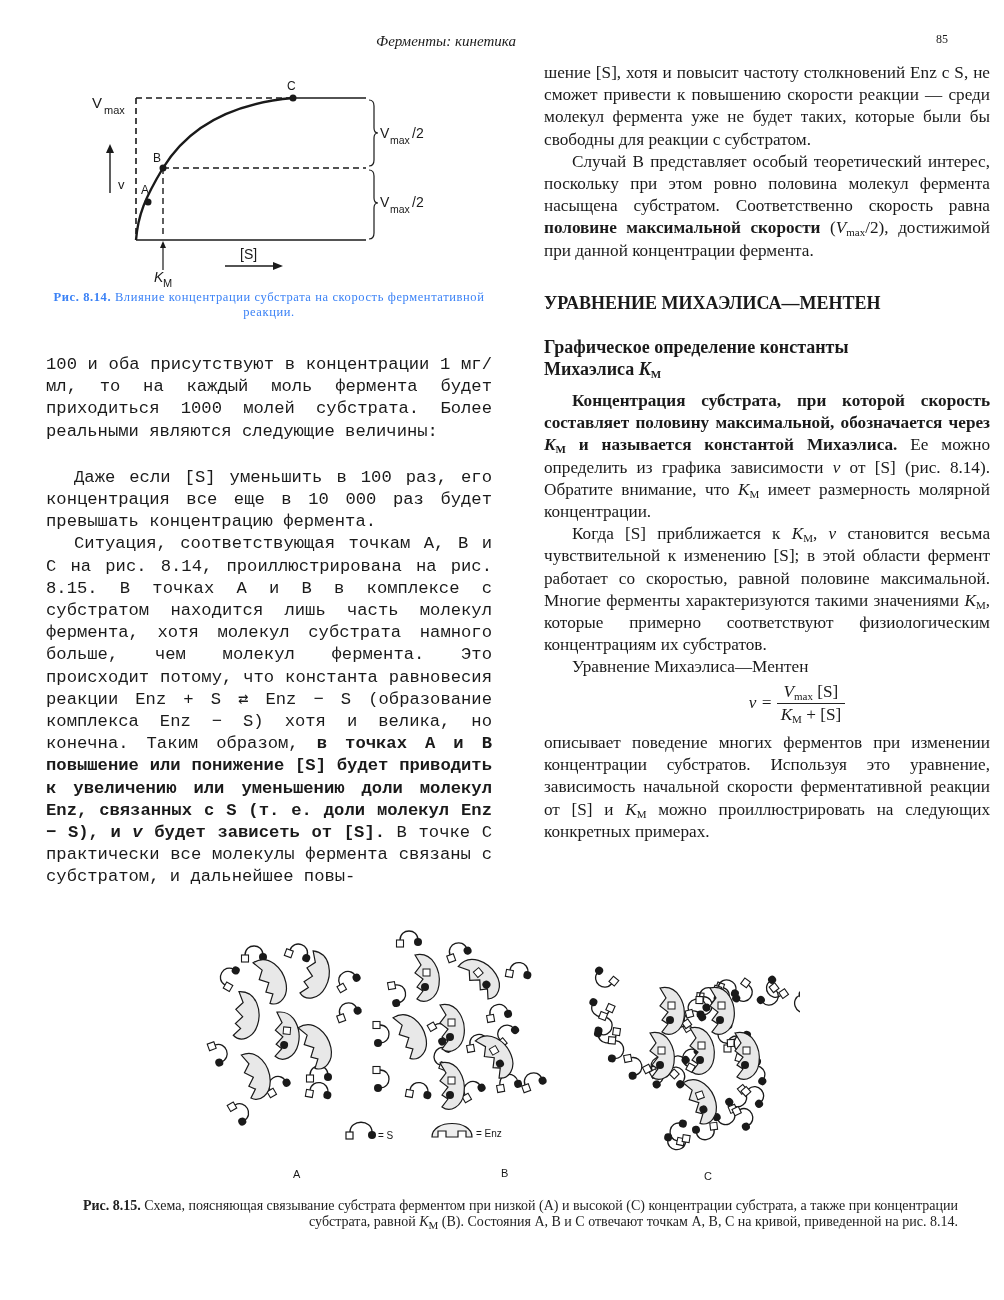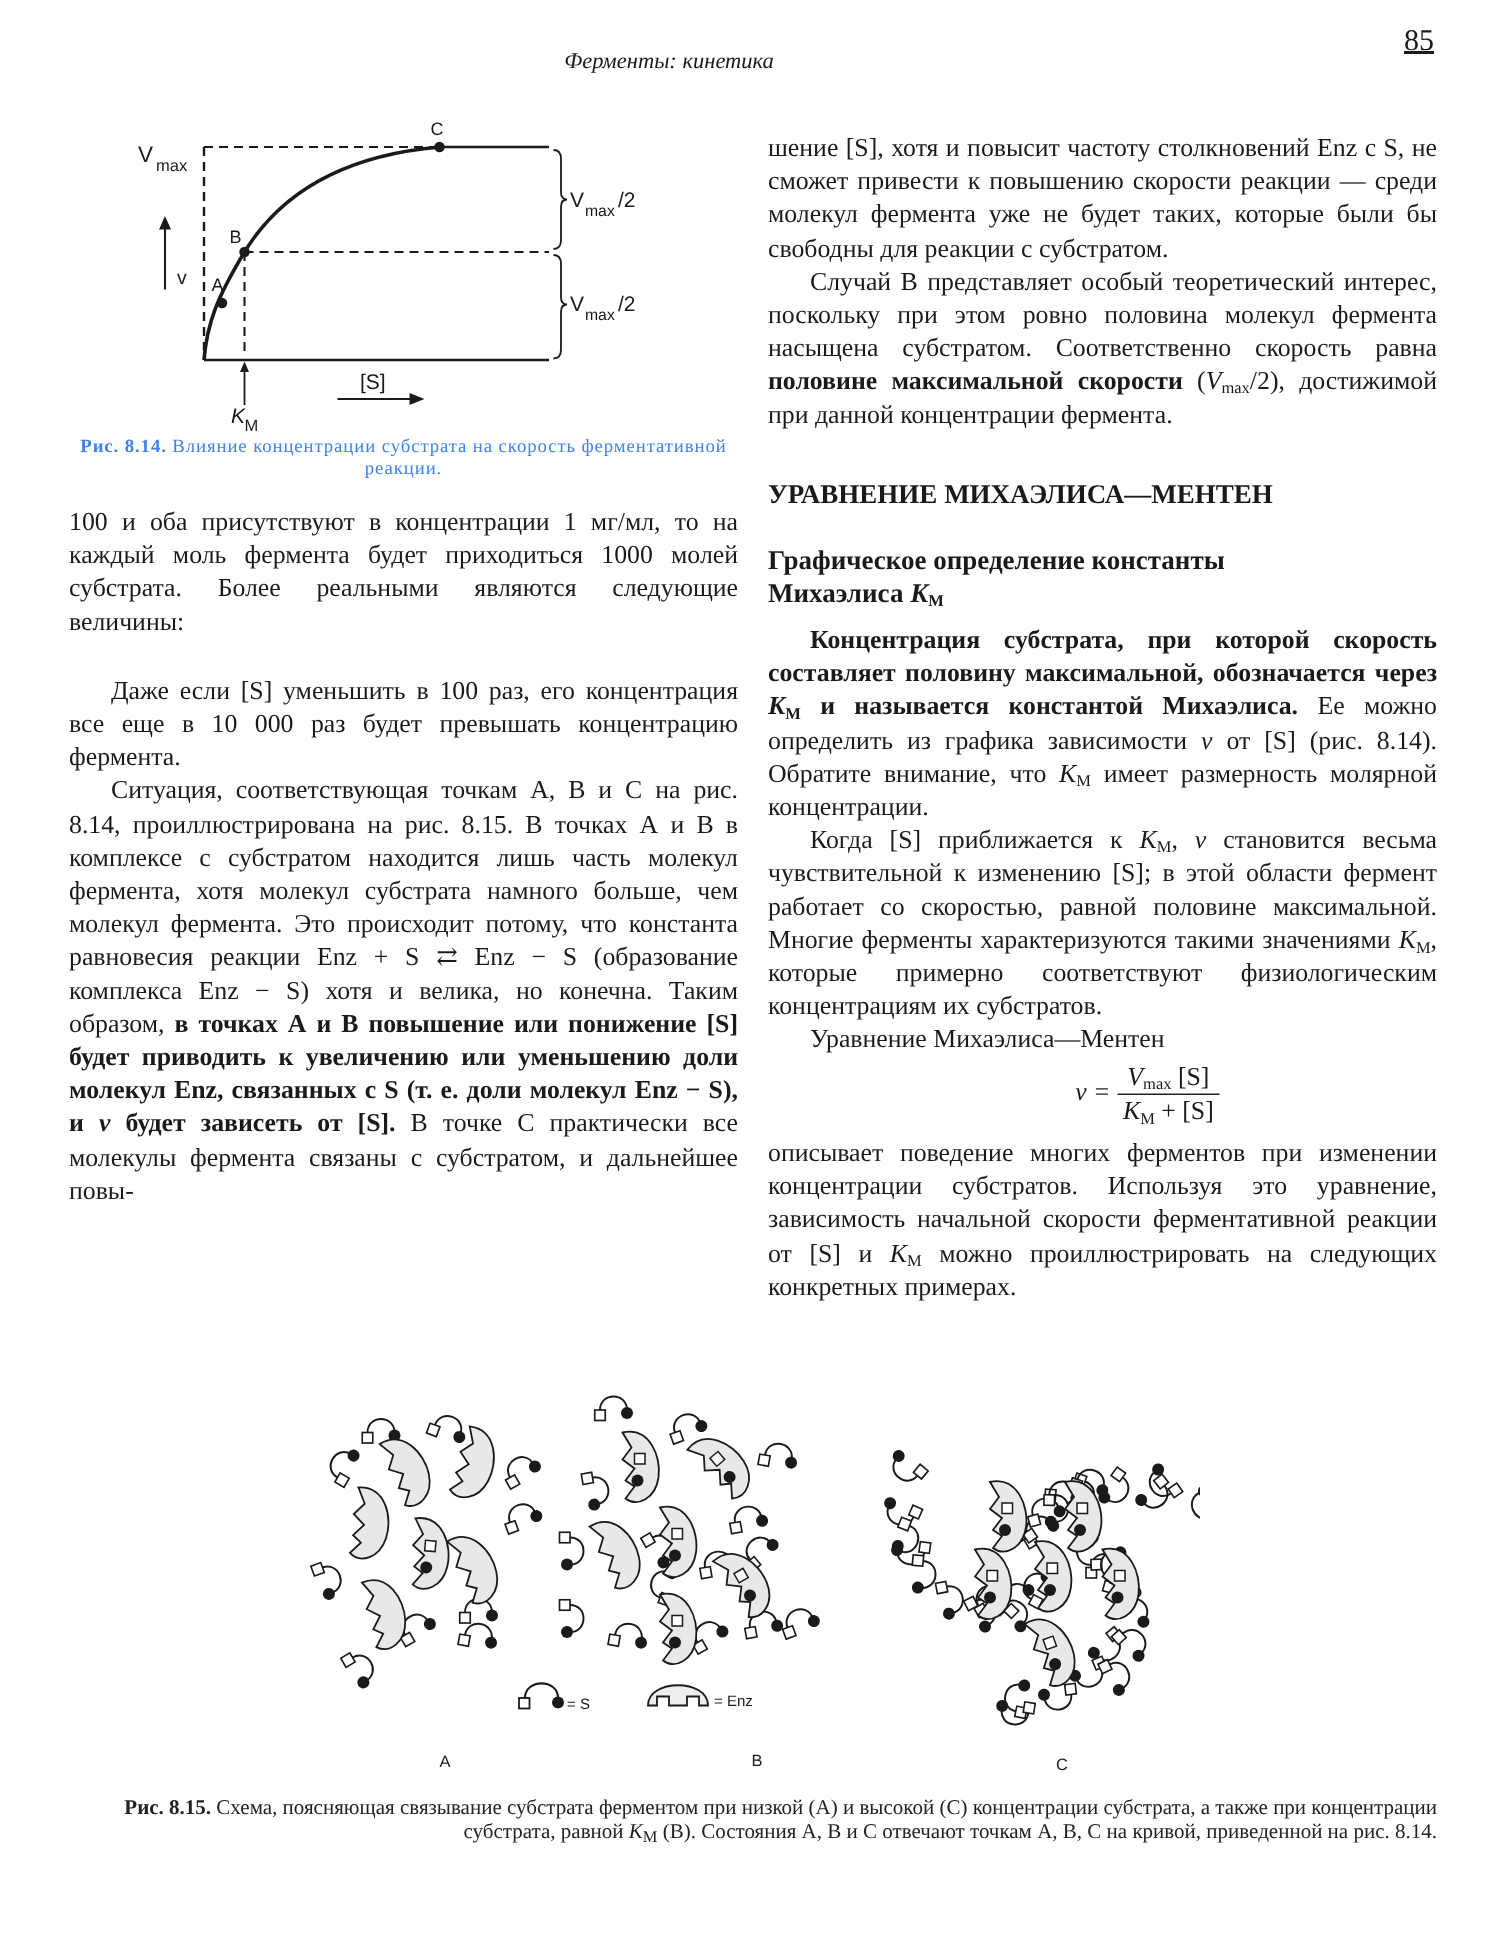--- a/index.html
+++ b/index.html
@@ -1,20 +1,20 @@
 <!DOCTYPE html>
 <html><head>
 <meta charset="utf-8">
 <style>
   html, body { margin: 0; padding: 0; background: #ffffff; }
   body { width: 1004px; height: 1300px; position: relative; overflow: hidden;
          font-family: "Liberation Serif", "DejaVu Serif", serif; color: #1a1a1a; }
   .header-title { position: absolute; top: 33px; left: 0; width: 892px; text-align: center;
          font-style: italic; font-size: 15px; }
-  .page-num { position: absolute; top: 16px; left: 936px; font-size: 20px; text-decoration: underline; }
+  .page-num { position: absolute; top: 32px; left: 936px; font-size: 12px; }
   .col { position: absolute; font-size: 17.2px; line-height: 22.2px; text-align: justify; }
   .col p { margin: 0; }
   .col .ind { text-indent: 28px; }
   .col-left { left: 46px; width: 446px; }
   .col-right { left: 512px; width: 446px; }
   b { font-weight: bold; }
   sub { font-size: 11px; vertical-align: -3px; line-height: 0; }
   sup { font-size: 11px; vertical-align: 6px; line-height: 0; }
   .eq { text-align: center; }
   .h2 { font-weight: bold; font-size: 18px; margin: 0; }
@@ -71,29 +71,29 @@
   <text x="380" y="207" font-size="14"><tspan>V</tspan></text>
   <text x="390" y="213" font-size="10.5">max</text>
   <text x="412" y="207" font-size="14">/2</text>
 </svg>
 
 <div class="fig-caption cap814">
   <b>Рис. 8.14.</b>
   <span>Влияние концентрации субстрата на скорость ферментативной реакции.</span>
 </div>
 
-<div class="col col-left" style="top:337px;">
+<div class="col col-left" style="top:354px;font-family:Liberation Mono, monospace;">
   <p>100 и оба присутствуют в концентрации 1 мг/мл, то на каждый моль фермента будет приходиться 1000 молей субстрата. Более реальными являются следующие величины:</p>
   <div style="height:12px"></div>
   <div style="height:12px"></div>
   <p class="ind">Даже если [S] уменьшить в 100 раз, его концентрация все еще в 10 000 раз будет превышать концентрацию фермента.</p>
   <p class="ind"><span>Ситуация, соответствующая точкам А, В и С на рис. 8.14, проиллюстрирована на рис. 8.15. В точках А и В в комплексе с субстратом находится лишь часть молекул фермента, хотя молекул субстрата намного больше, чем молекул фермента. Это происходит потому, что константа равновесия реакции Enz + S ⇄ Enz − S (образование комплекса Enz − S) хотя и велика, но конечна. Таким образом, </span><b><span>в точках А и В повышение или понижение [S] будет приводить к увеличению или уменьшению доли молекул Enz, связанных с S (т. е. доли молекул Enz − S), и </span><i>v</i><span> будет зависеть от [S].</span></b><span> В точке С практически все молекулы фермента связаны с субстратом, и дальнейшее повы-</span></p>
 </div>
 
-<div class="col col-right" style="top:88px;">
+<div class="col col-right" style="top:62px;margin-left:32px;">
   <p>шение [S], хотя и повысит частоту столкновений Enz с S, не сможет привести к повышению скорости реакции — среди молекул фермента уже не будет таких, которые были бы свободны для реакции с субстратом.</p>
   <p class="ind"><span>Случай В представляет особый теоретический интерес, поскольку при этом ровно половина молекул фермента насыщена субстратом. Соответственно скорость равна </span><b>половине максимальной скорости</b><span> (</span><i>V</i><sub>max</sub><span>/2), достижимой при данной концентрации фермента.</span></p>
   <div style="height:30px"></div>
   <p class="h2">УРАВНЕНИЕ МИХАЭЛИСА—МЕНТЕН</p>
   <div style="height:22px"></div>
   <p class="h3"><span>Графическое определение константы</span><br><span>Михаэлиса </span><i>K</i><sub>M</sub></p>
   <div style="height:10px"></div>
   <p class="ind"><b><span>Концентрация субстрата, при которой скорость составляет половину максимальной, обозначается через </span><i>K</i><sub>M</sub><span> и называется константой Михаэлиса.</span></b><span> Ее можно определить из графика зависимости </span><i>v</i><span> от [S] (рис. 8.14). Обратите внимание, что </span><i>K</i><sub>M</sub><span> имеет размерность молярной концентрации.</span></p>
   <p class="ind"><span>Когда [S] приближается к </span><i>K</i><sub>M</sub><span>, </span><i>v</i><span> становится весьма чувствительной к изменению [S]; в этой области фермент работает со скоростью, равной половине максимальной. Многие ферменты характеризуются такими значениями </span><i>K</i><sub>M</sub><span>, которые примерно соответствуют физиологическим концентрациям их субстратов.</span></p>
   <p class="ind">Уравнение Михаэлиса—Ментен</p>

